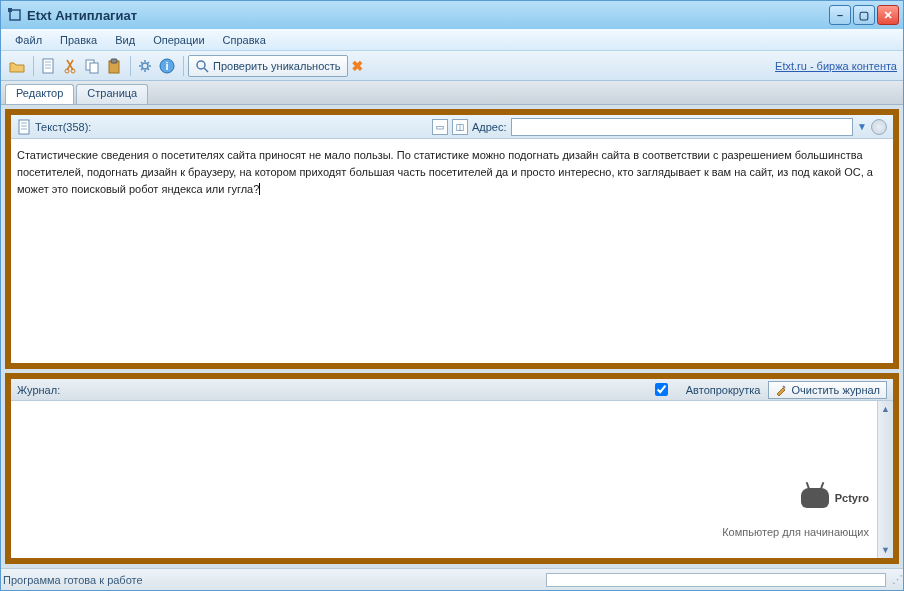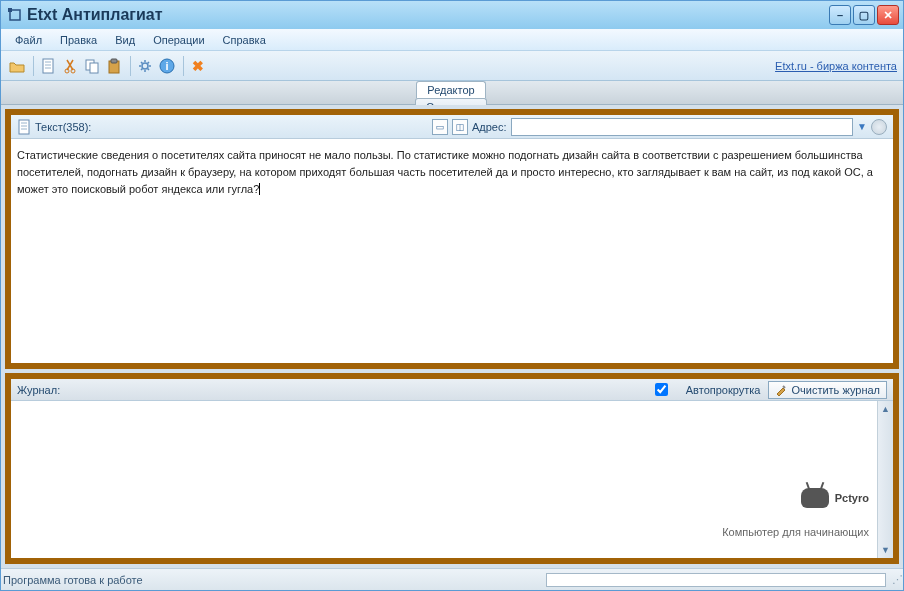--- a/index.html
+++ b/index.html
@@ -2,36 +2,36 @@
 <html><head>
 <meta charset="utf-8">
 <style>
 * { box-sizing: border-box; margin: 0; padding: 0; font-family: Tahoma, Arial, sans-serif; font-size: 11px; }
 body { background: #fff; width: 904px; height: 591px; overflow: hidden; }
 
 .window { width: 904px; height: 591px; border: 1px solid #5a9bd4; display: flex; flex-direction: column; }
 
 .titlebar { height: 28px; background: linear-gradient(#b8e0f8, #8ecaef); display: flex; align-items: center; padding: 0 4px; }
 .titlebar .appicon { width: 16px; height: 16px; margin: 0 4px 0 2px; display: inline-flex; align-items: center; justify-content: center; font-weight: bold; color: #2a5080; }
-.titlebar .title { font-size: 16px; color: #1a3a5a; font-weight: bold; flex: 1; }
+.titlebar .title { font-size: 13px; color: #1a3a5a; font-weight: bold; flex: 1; }
 .winbtns { display: flex; gap: 2px; }
 .winbtn { width: 22px; height: 20px; border: 1px solid #3a7ab4; border-radius: 3px; display: flex; align-items: center; justify-content: center; background: linear-gradient(#cfeaff,#9fd0f0); cursor: pointer; font-weight: bold; color: #1a3a5a; }
 .winbtn.close { background: linear-gradient(#ff9a8a,#e84c3d); border-color:#b03028; color:#fff; }
 
 .menubar { height: 22px; background: linear-gradient(#f3f9ff,#d9ecfb); border-bottom: 1px solid #b8d4ea; display: flex; align-items: center; padding: 4px 6px; gap: 2px; }
 .menuitem { padding: 2px 8px; color: #244a70; cursor: pointer; }
 
 .toolbar { height: 30px; background: linear-gradient(#ecf4fb,#d4e6f4); border-bottom: 1px solid #a6c4db; display: flex; align-items: center; padding: 0 6px; }
 .tbtn { width: 20px; height: 20px; display:inline-flex; align-items:center; justify-content:center; margin-right:2px; cursor:pointer; }
 .sep { width:1px; height:20px; background:#a6c4db; margin: 0 4px; }
 .checkbtn { height: 22px; border: 1px solid #8aa8c0; background: linear-gradient(#fefefe,#e6eef5); border-radius: 2px; display: flex; align-items: center; padding: 0 6px; gap: 4px; cursor: pointer; color:#244a70; }
 .orange-x { color:#f08020; font-size:14px; font-weight:bold; margin-left:4px; cursor:pointer; }
 .toolbar .link { margin-left:auto; color:#2a5db0; text-decoration: underline; cursor:pointer; }
 
-.tabstrip { height: 24px; background: linear-gradient(#e2e9ef,#c9d3db); border-bottom: 1px solid #9fb4c4; display:flex; align-items:center; padding: 0 4px; flex-direction: column; }
+.tabstrip { height: 24px; background: linear-gradient(#e2e9ef,#c9d3db); border-bottom: 1px solid #9fb4c4; display:flex; align-items:flex-end; padding: 0 4px; }
 .tab { height:20px; background:#fff; border:1px solid #9fb4c4; border-bottom:none; border-radius: 3px 3px 0 0; padding: 2px 10px; margin-right:2px; cursor:pointer; color:#244a70; }
 .tab.inactive { background: linear-gradient(#f0f5fa,#dde6ee); }
 
 .work { flex:1; background:#d4e0ea; padding: 4px; display:flex; flex-direction:column; gap:4px; min-height:0; }
 
 .panel { border:6px solid #a16207; background:#fff; display:flex; flex-direction:column; }
 
 .docpanel { flex: 1 1 60%; min-height:0; }
 .dochead { height:24px; border-bottom:1px solid #b8ccdc; background: linear-gradient(#eaf3fa,#d7e7f3); display:flex; align-items:center; padding: 0 6px; gap:4px; color:#244a70; }
 .dochead .ico { width:16px; height:16px; border:1px solid #8aa8c0; background:#fdfdfd; display:inline-flex; align-items:center; justify-content:center; font-size:9px; color:#4070a0; cursor:pointer; }
@@ -130,20 +130,29 @@
           <path d="M8 2v2M8 12v2M2 8h2M12 8h2M4 4l1.4 1.4M10.6 10.6L12 12M12 4l-1.4 1.4M5.4 10.6L4 12" stroke="#5a8cc0" stroke-width="1.5"></path>
         </svg>
       </span>
     <span class="tbtn">
         <svg width="16" height="16">
           <circle cx="8" cy="8" r="7" fill="#5ea8e8" stroke="#2a70b0"></circle>
           <text x="8" y="12" text-anchor="middle" font-size="11" font-weight="bold" fill="#fff">i</text>
         </svg>
       </span>
     <span class="sep"></span>
+    <div class="checkbtn">
+      <span>
+          <svg width="14" height="14">
+            <circle cx="6" cy="6" r="4" fill="none" stroke="#4a7aac" stroke-width="1.5"></circle>
+            <path d="M9 9l4 4" stroke="#4a7aac" stroke-width="1.5"></path>
+          </svg>
+        </span>
+      <span>Проверить уникальность</span>
+    </div>
     <span class="orange-x">✖</span>
     <a class="link">Etxt.ru - биржа контента</a>
   </div>
 
   <div class="tabstrip">
     <div class="tab">Редактор</div>
     <div class="tab inactive">Страница</div>
   </div>
 
   <div class="work">

